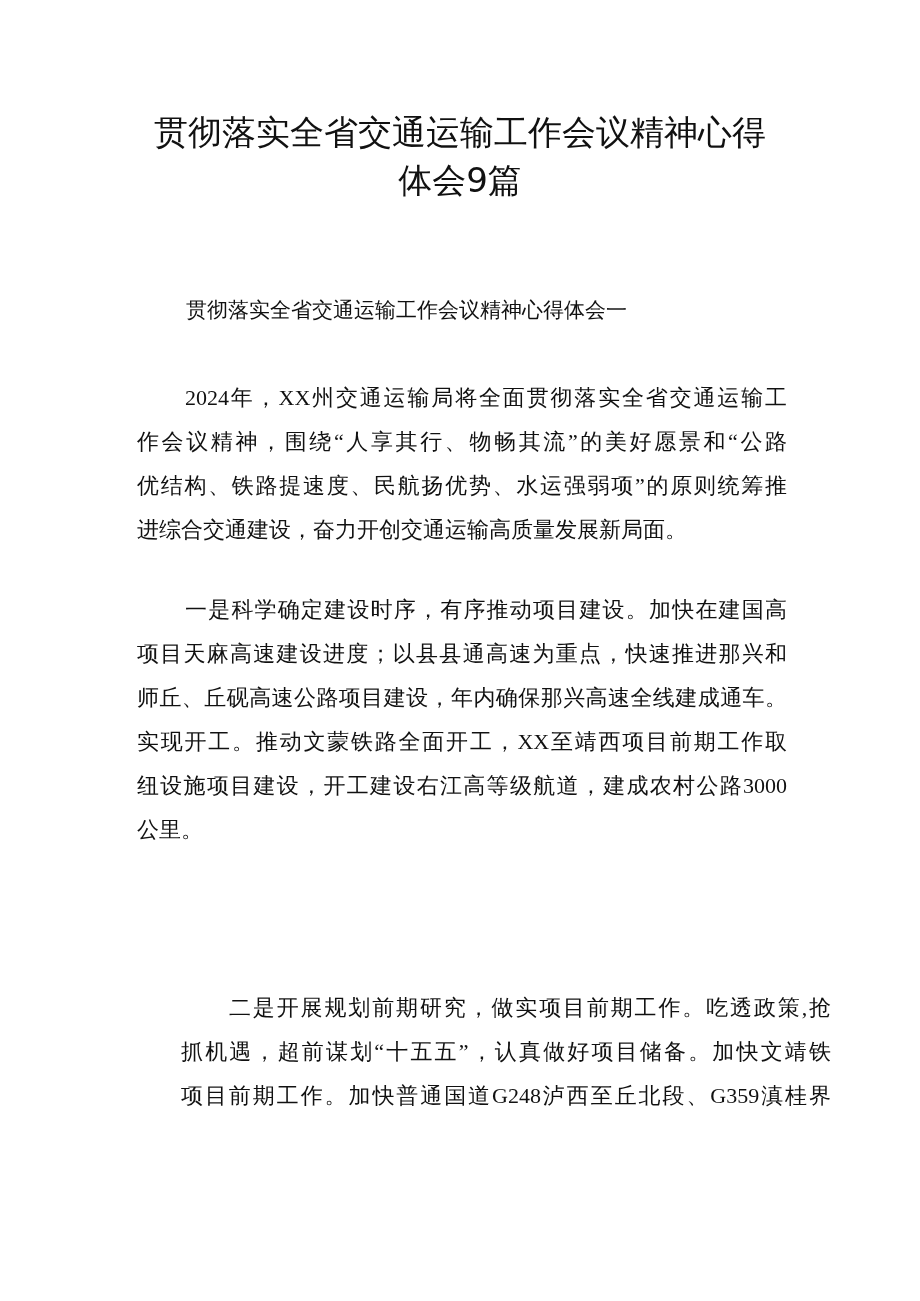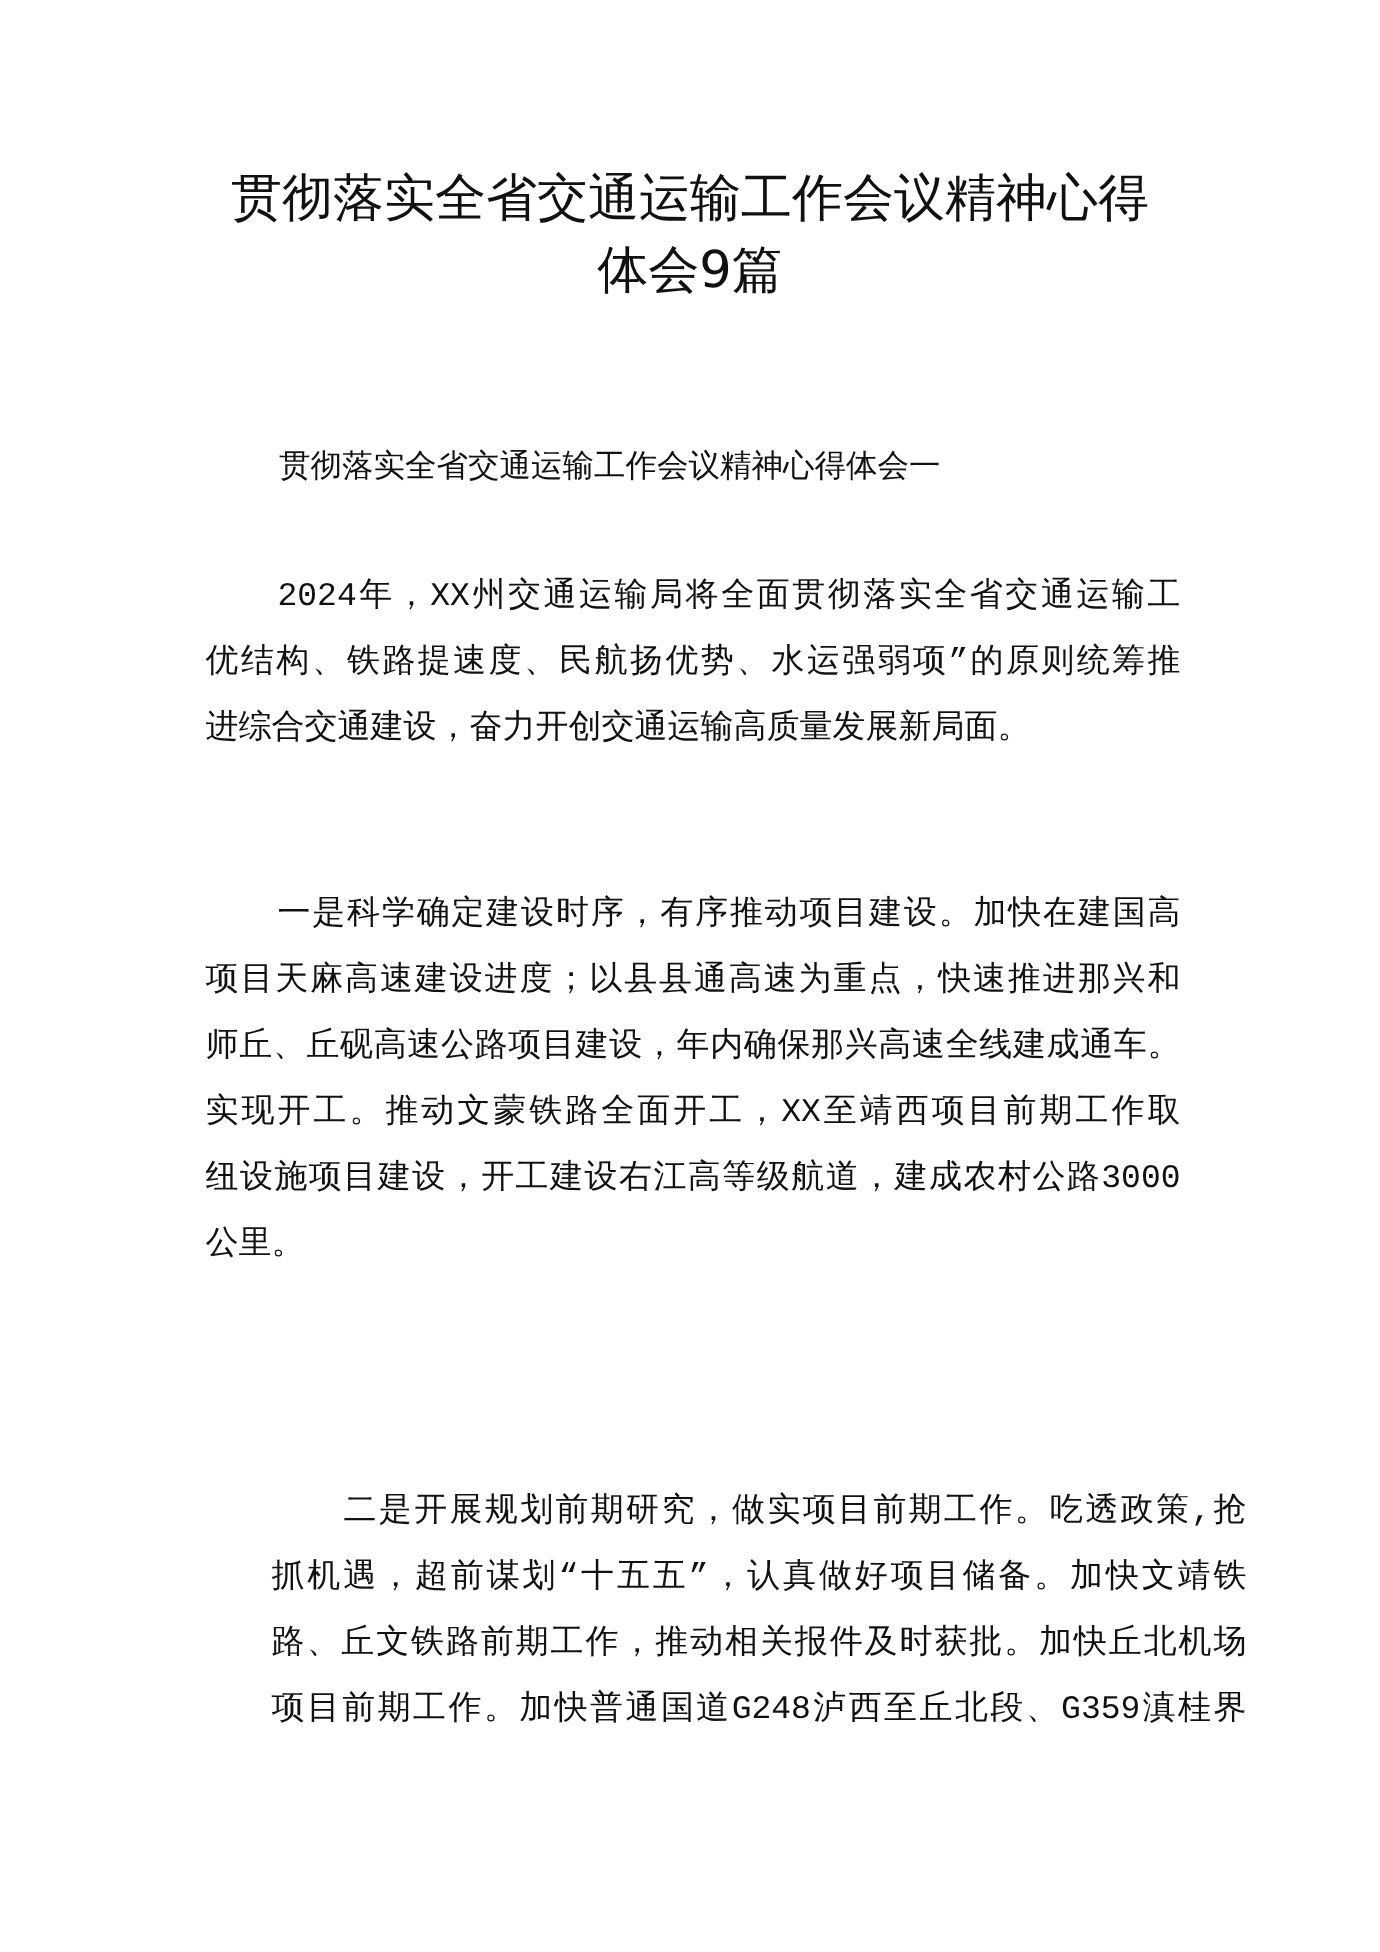--- a/index.html
+++ b/index.html
@@ -42,21 +42,21 @@
     font-family: Liberation Serif, serif;
     font-size: 21px;
     line-height: 32px;
     white-space: nowrap;
     color: #111;
   }
   .para {
     position: absolute;
     left: 137px;
     width: 650px;
-    font-family: Liberation Mono, monospace;
+    font-family: Liberation Serif, serif;
     font-size: 22px;
     line-height: 44px;
     color: #111;
   }
   .para .line {
     display: block;
     white-space: nowrap;
     height: 44px;
     text-align: justify;
     text-align-last: justify;
@@ -74,33 +74,33 @@
 
   <h1 class="doc-title" style="margin:0;font-weight:normal;">
     <span class="tline">贯彻落实全省交通运输工作会议精神心得</span>
     <span class="tline">体会9篇</span>
   </h1>
 
   <div class="section-heading">贯彻落实全省交通运输工作会议精神心得体会一</div>
 
   <div class="para" id="p1">
     <span class="line first">2024年，XX州交通运输局将全面贯彻落实全省交通运输工</span>
+    <span class="line">作会议精神，围绕“人享其行、物畅其流”的美好愿景和“公路</span>
     <span class="line">优结构、铁路提速度、民航扬优势、水运强弱项”的原则统筹推</span>
     <span class="line last">进综合交通建设，奋力开创交通运输高质量发展新局面。</span>
   </div>
 
   <div class="para" id="p2">
     <span class="line first">一是科学确定建设时序，有序推动项目建设。加快在建国高</span>
     <span class="line">项目天麻高速建设进度；以县县通高速为重点，快速推进那兴和</span>
     <span class="line">师丘、丘砚高速公路项目建设，年内确保那兴高速全线建成通车。</span>
     <span class="line">实现开工。推动文蒙铁路全面开工，XX至靖西项目前期工作取</span>
     <span class="line">纽设施项目建设，开工建设右江高等级航道，建成农村公路3000</span>
     <span class="line last">公里。</span>
   </div>
 
   <div class="para" id="p3">
     <span class="line first">二是开展规划前期研究，做实项目前期工作。吃透政策,抢</span>
     <span class="line">抓机遇，超前谋划“十五五”，认真做好项目储备。加快文靖铁</span>
-    <span class="line">路、丘文铁路前期工作，推动相关报件及时获批。加快丘北机场</span>
     <span class="line">项目前期工作。加快普通国道G248泸西至丘北段、G359滇桂界</span>
   </div>
 
 </div>
 
 </body></html>

